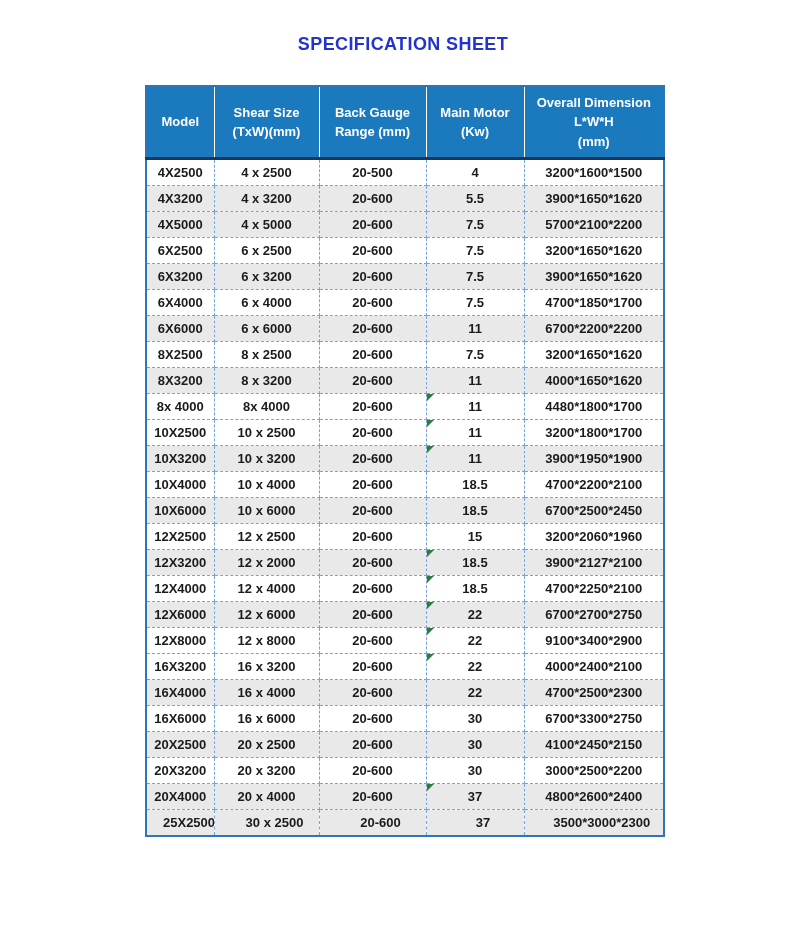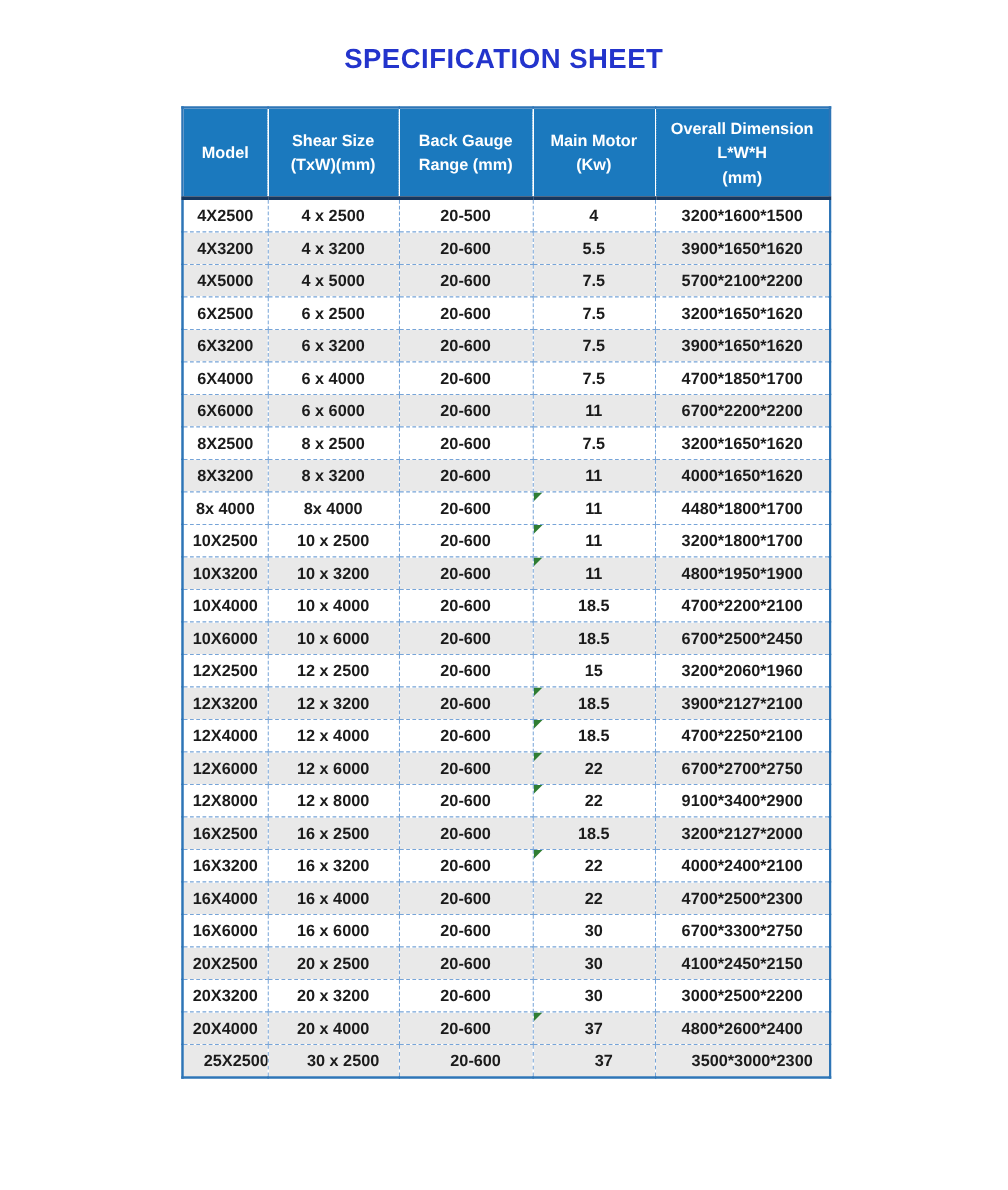--- a/index.html
+++ b/index.html
@@ -14,21 +14,21 @@
     height: 952px;
     background: #ffffff;
     overflow: hidden;
   }
   .title {
     position: absolute;
     top: 34px;
     left: 0;
     width: 806px;
     text-align: center;
-    font-size: 22px;
+    font-size: 18px;
     font-weight: bold;
     letter-spacing: 0.4px;
     color: var(--title-color, #2334CC);
   }
   table.spec-table {
     position: absolute;
     left: 145px;
     top: 85px;
     width: 518px;
     border-collapse: collapse;
@@ -188,21 +188,21 @@
           <td><span>10 x 2500</span></td>
           <td><span>20-600</span></td>
           <td><span class="flag"></span><span>11</span></td>
           <td><span>3200*1800*1700</span></td>
         </tr>
         <tr class="alt">
           <td><span>10X3200</span></td>
           <td><span>10 x 3200</span></td>
           <td><span>20-600</span></td>
           <td><span class="flag"></span><span>11</span></td>
-          <td><span>4800*1950*1900</span></td>
+          <td><span>3900*1950*1900</span></td>
         </tr>
         <tr>
           <td><span>10X4000</span></td>
           <td><span>10 x 4000</span></td>
           <td><span>20-600</span></td>
           <td><span>18.5</span></td>
           <td><span>4700*2200*2100</span></td>
         </tr>
         <tr class="alt">
           <td><span>10X6000</span></td>
@@ -213,21 +213,21 @@
         </tr>
         <tr>
           <td><span>12X2500</span></td>
           <td><span>12 x 2500</span></td>
           <td><span>20-600</span></td>
           <td><span>15</span></td>
           <td><span>3200*2060*1960</span></td>
         </tr>
         <tr class="alt">
           <td><span>12X3200</span></td>
-          <td><span>12 x 3200</span></td>
+          <td><span>12 x 2000</span></td>
           <td><span>20-600</span></td>
           <td><span class="flag"></span><span>18.5</span></td>
           <td><span>3900*2127*2100</span></td>
         </tr>
         <tr>
           <td><span>12X4000</span></td>
           <td><span>12 x 4000</span></td>
           <td><span>20-600</span></td>
           <td><span class="flag"></span><span>18.5</span></td>
           <td><span>4700*2250*2100</span></td>
@@ -238,27 +238,20 @@
           <td><span>20-600</span></td>
           <td><span class="flag"></span><span>22</span></td>
           <td><span>6700*2700*2750</span></td>
         </tr>
         <tr>
           <td><span>12X8000</span></td>
           <td><span>12 x 8000</span></td>
           <td><span>20-600</span></td>
           <td><span class="flag"></span><span>22</span></td>
           <td><span>9100*3400*2900</span></td>
-        </tr>
-        <tr class="alt">
-          <td><span>16X2500</span></td>
-          <td><span>16 x 2500</span></td>
-          <td><span>20-600</span></td>
-          <td><span>18.5</span></td>
-          <td><span>3200*2127*2000</span></td>
         </tr>
         <tr>
           <td><span>16X3200</span></td>
           <td><span>16 x 3200</span></td>
           <td><span>20-600</span></td>
           <td><span class="flag"></span><span>22</span></td>
           <td><span>4000*2400*2100</span></td>
         </tr>
         <tr class="alt">
           <td><span>16X4000</span></td>

